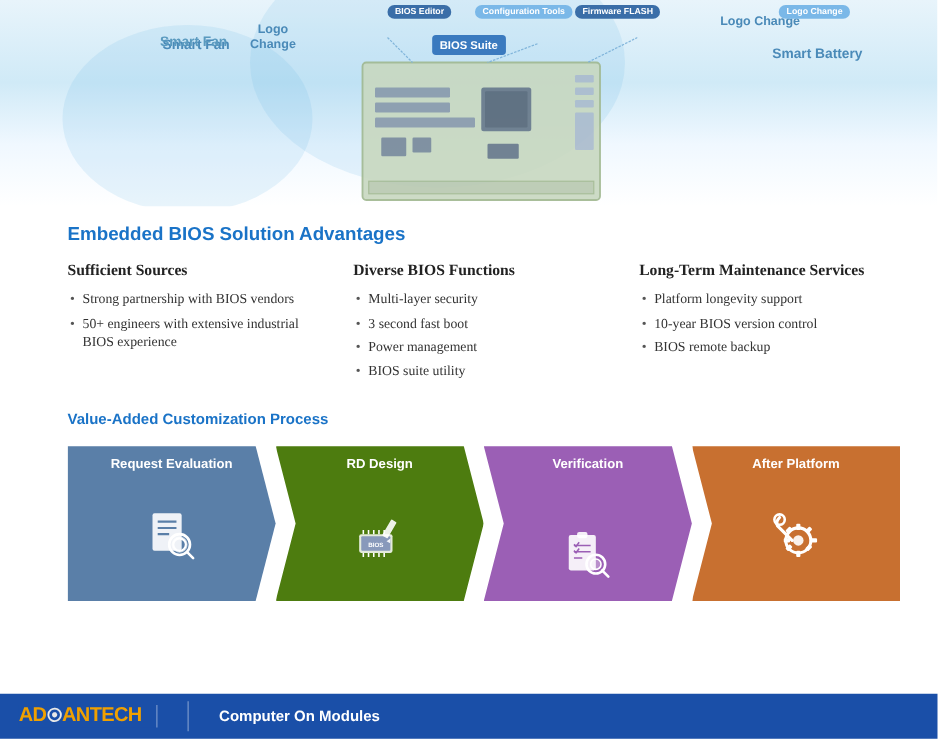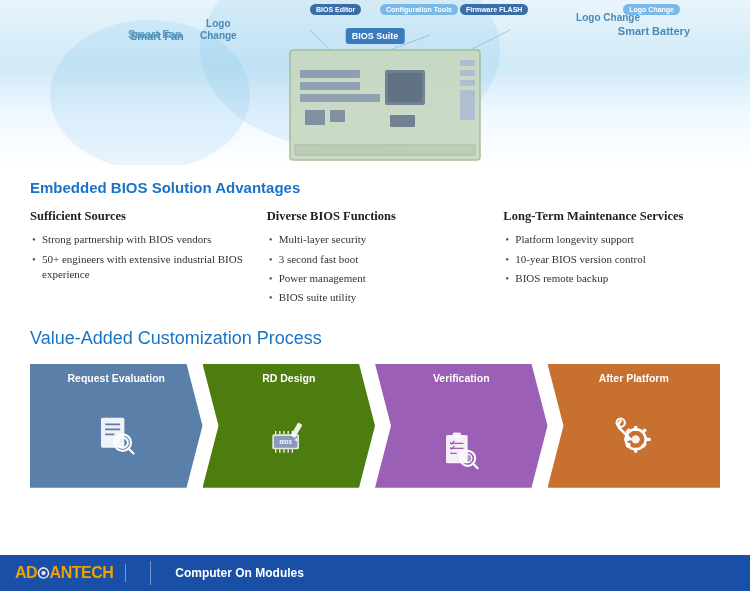--- a/index.html
+++ b/index.html
@@ -43,20 +43,21 @@
       border-radius: 10px;
       white-space: nowrap;
     }
     .tool-pill.dark {
       background: #3a6ea8;
     }
 
     
     .main-content {
       padding: 14px 30px 10px 30px;
+      margin-left: 24px;
     }
 
     .section-title {
       color: #1a73c7;
       font-size: 15px;
       font-weight: bold;
       margin-bottom: 12px;
     }
 
     .three-col {
@@ -97,22 +98,22 @@
       color: #555;
     }
 
     
     .process-section {
       margin-top: 4px;
     }
 
     .process-title {
       color: #1a73c7;
-      font-size: 18px;
-      font-weight: normal;
+      font-size: 12px;
+      font-weight: bold;
       margin-bottom: 12px;
     }
 
     .process-steps {
       display: flex;
       align-items: stretch;
       gap: 0;
       height: 130px;
     }
 
@@ -232,21 +233,21 @@
 
 <div class="diagram-area">
   <div class="diag-container">
 
     <div class="blob" style="width:300px;height:200px;top:-50px;left:200px;"></div>
     <div class="blob" style="width:200px;height:150px;top:20px;left:50px;"></div>
 
     <div class="diagram-label" style="left:130px;top:30px;color:#4a8ab8;font-size:11px;">Smart Fan</div>
     <div class="diagram-label" style="left:200px;top:18px;color:#4a8ab8;font-size:10px;line-height:1.2;">Logo<br>Change</div>
 
-    <div class="diagram-label" style="right:60px;top:25px;color:#4a8ab8;font-size:11px;">Smart Battery</div>
+    <div class="diagram-label" style="right:60px;top:37px;color:#4a8ab8;font-size:11px;">Smart Battery</div>
     <div class="diagram-label" style="right:110px;top:12px;color:#4a8ab8;font-size:10px;">Logo Change</div>
 
     <div class="tool-pill dark" style="top:4px;left:310px;">BIOS Editor</div>
     <div class="tool-pill" style="top:4px;left:380px;">Configuration Tools</div>
     <div class="tool-pill dark" style="top:4px;left:460px;">Firmware FLASH</div>
     <div class="tool-pill" style="top:4px;right:70px;">Logo Change</div>
 
     <div style="position:absolute;top:28px;left:50%;transform:translateX(-50%);background:#3a7abf;color:white;font-size:9px;font-weight:bold;padding:3px 6px;border-radius:3px;z-index:10;">BIOS Suite</div>
 
     <div class="diagram-label" style="left:128px;top:28px;color:#5a9abf;font-size:11px;">Smart Fan</div>

